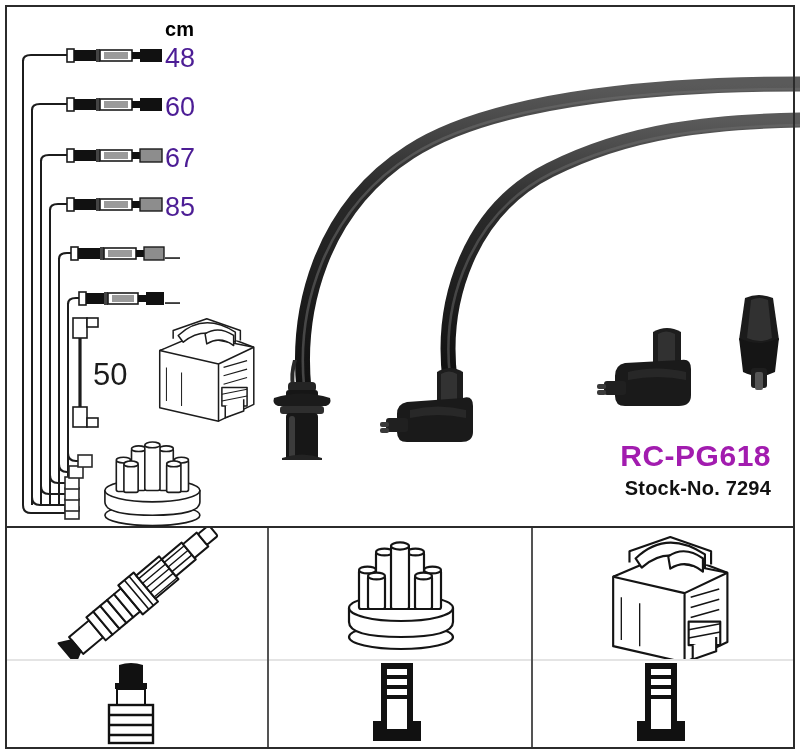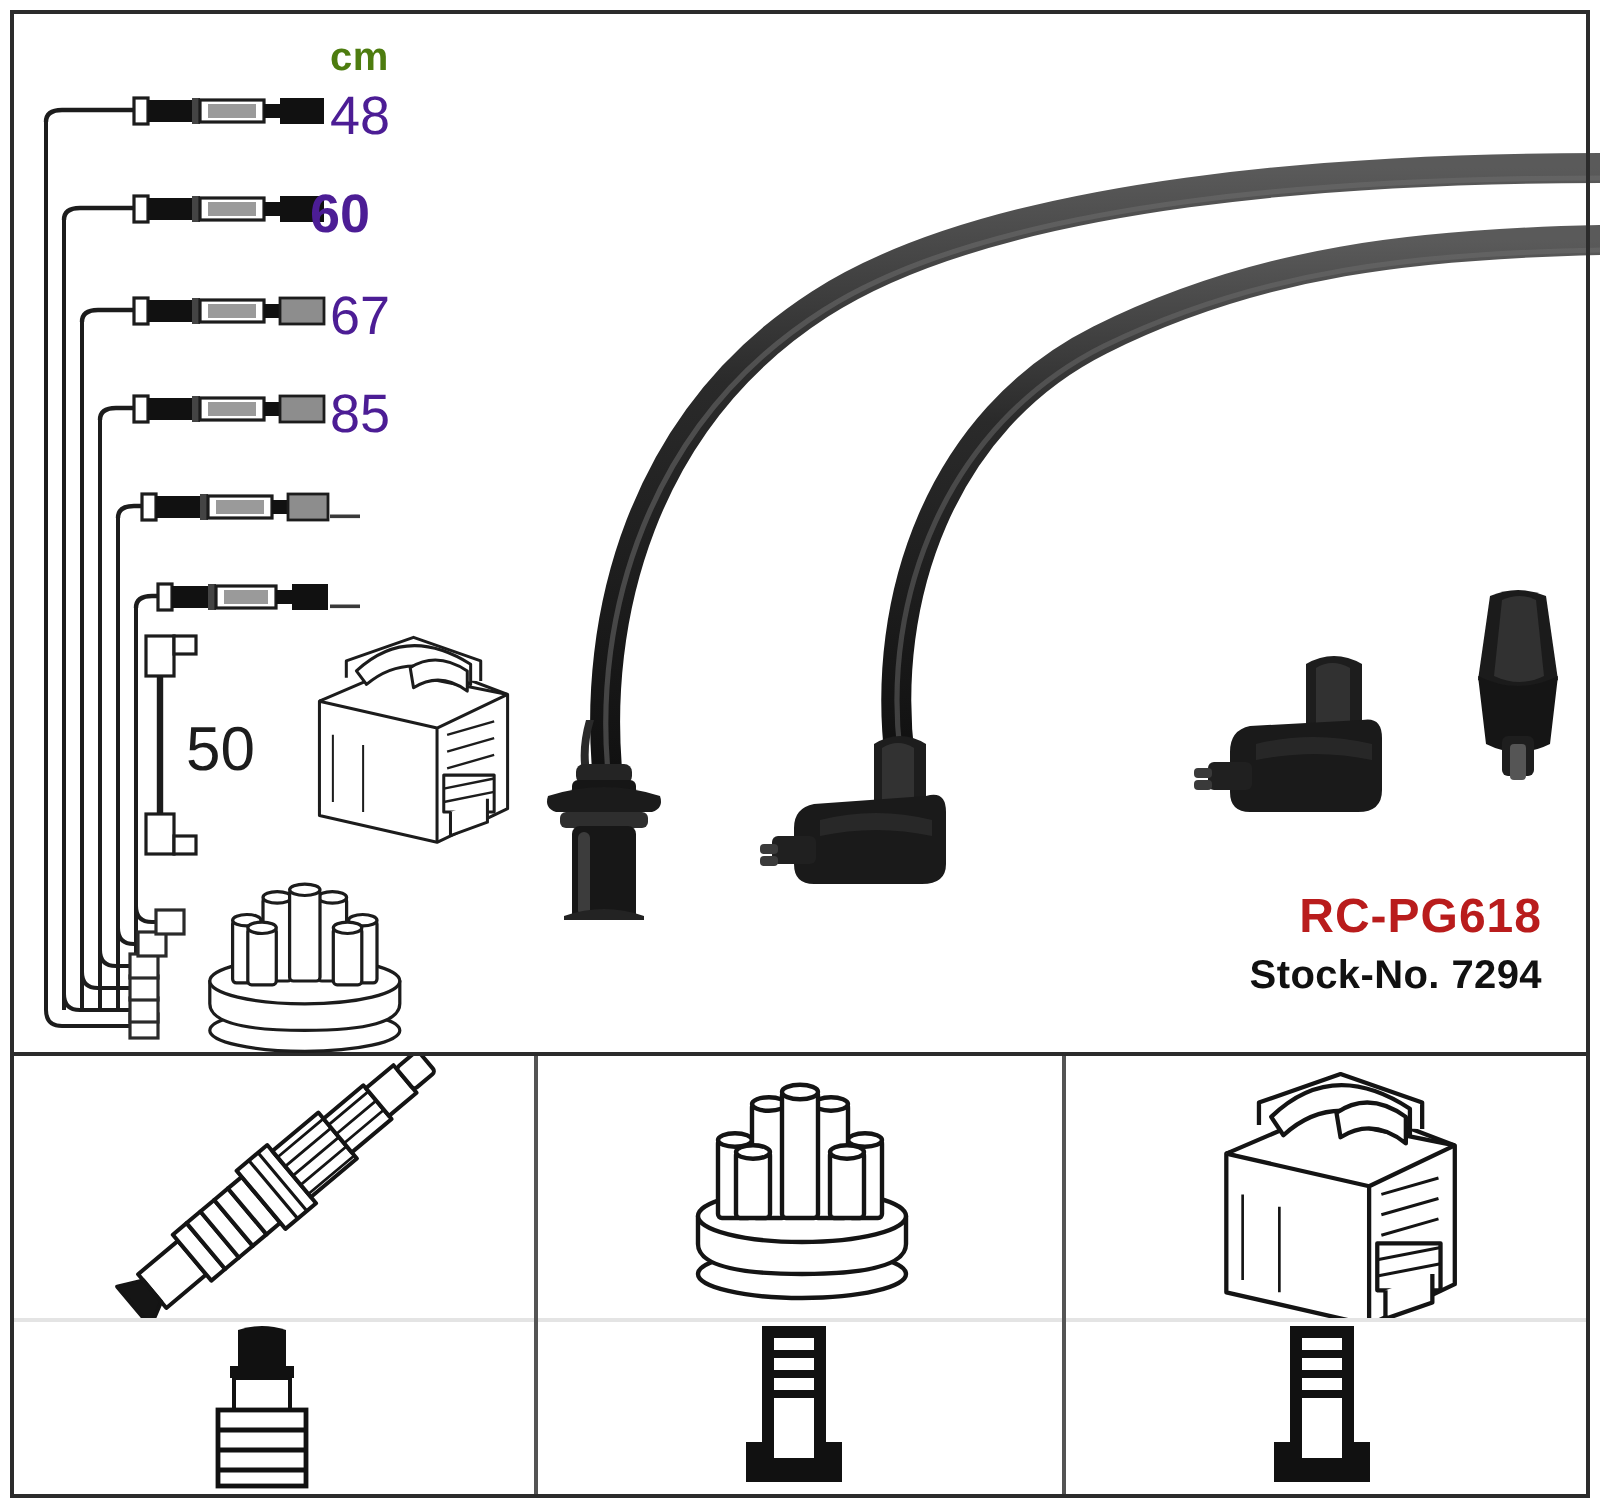--- a/index.html
+++ b/index.html
@@ -11,29 +11,29 @@
   .main-panel{position:absolute;left:5px;top:5px;width:790px;height:523px;box-sizing:border-box;border-bottom:2px solid #2b2b2b;}
   .bottom-row{position:absolute;left:5px;top:528px;width:790px;height:221px;box-sizing:border-box;display:flex;}
   .bcell{position:relative;flex:1 1 0;box-sizing:border-box;}
   .bcell + .bcell{border-left:2px solid #545454;}
   .bcell .hairline{position:absolute;left:0;right:0;top:131px;height:2px;background:#e4e4e4;}
   .bcell .upper{position:absolute;left:0;right:0;top:0;height:131px;}
   .bcell .lower{position:absolute;left:0;right:0;top:131px;bottom:0;}
 
   
   .dimcol{position:absolute;left:160px;top:14px;width:62px;}
-  .dimcol .unit{font-size:20px;font-weight:bold;color:#4d7c0f;letter-spacing:.2px;line-height:1;}
+  .dimcol .unit{font-size:20px;font-weight:bold;color:#000000;letter-spacing:.2px;line-height:1;}
   .dim{position:absolute;left:0;width:62px;font-size:27px;color:#4c1d95;font-weight:400;line-height:1;}
   .dim.dash{font-size:27px;color:#3a3a3a;}
 
   .len-label{position:absolute;font-size:31px;color:#1c1c1c;}
 
   
   .codeblock{position:absolute;right:24px;bottom:26px;text-align:right;}
-  .code-main{font-size:24px;font-weight:bold;color:#b91c1c;letter-spacing:.5px;line-height:1.15;font-family:"Liberation Sans",sans-serif;}
+  .code-main{font-size:30px;font-weight:bold;color:#a21caf;letter-spacing:.5px;line-height:1.15;font-family:"Liberation Sans",sans-serif;}
   .code-sub{font-size:20px;font-weight:bold;color:#111;letter-spacing:.2px;margin-top:4px;}
 
   svg{display:block;}
 </style>
 </head>
 <body>
 
 <div class="sheet">
 
   <div class="main-panel">
@@ -186,21 +186,21 @@
           <rect x="67" y="22" width="15" height="30" rx="2"></rect>
             <ellipse cx="74.5" cy="22" rx="7.5" ry="3"></ellipse>
         </g>
       </g>
     </svg>
 
     <div class="dimcol">
       <div class="unit">cm</div>
     </div>
     <div class="dim" style="top:40px;left:160px;">48</div>
-    <div class="dim" style="top:89px;left:150px;font-weight:bold;">60</div>
+    <div class="dim" style="top:89px;left:160px;">60</div>
     <div class="dim" style="top:140px;left:160px;">67</div>
     <div class="dim" style="top:189px;left:160px;">85</div>
     <div class="dim dash" style="top:238px;left:160px;">–</div>
     <div class="dim dash" style="top:283px;left:160px;">–</div>
     <div class="len-label" style="top:352px;left:88px;">50</div>
 
     <svg width="540" height="400" viewBox="0 0 540 400" style="position:absolute;left:255px;top:55px;">
       <defs>
         <linearGradient id="cg" x1="0" y1="0" x2="0" y2="1">
           <stop offset="0%" stop-color="#5a5a5a"></stop>

